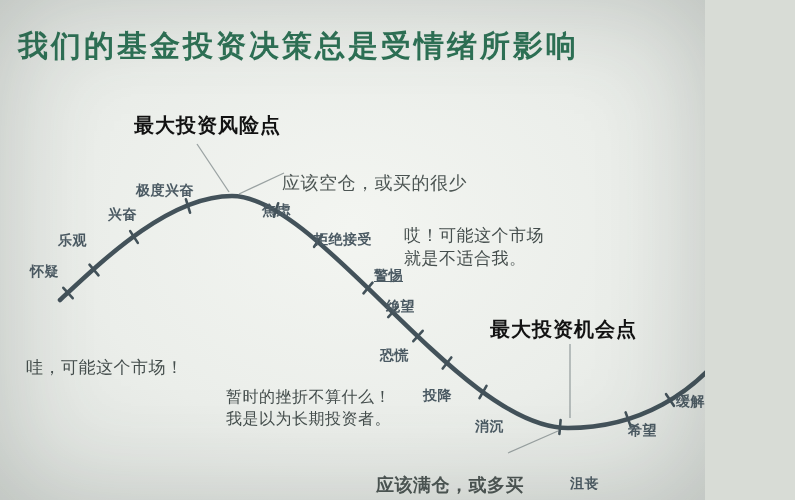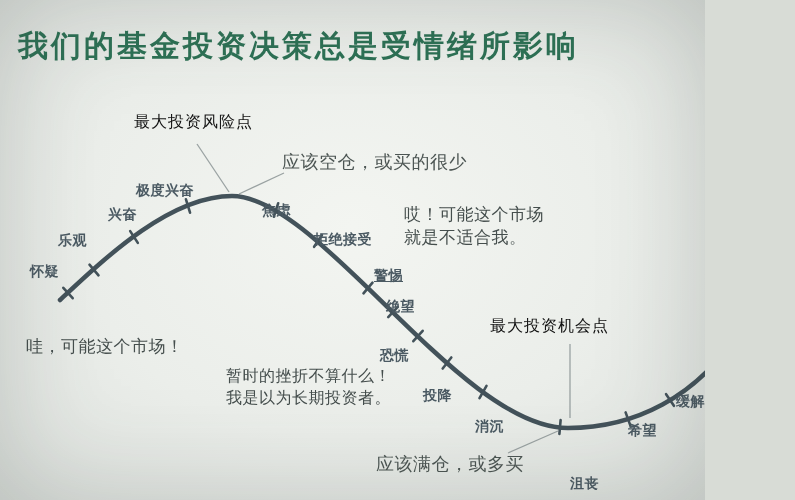--- a/index.html
+++ b/index.html
@@ -20,26 +20,27 @@
     color:#2d7155;
   }
   .curve-svg{position:absolute;left:0;top:0;}
   .em{
     position:absolute;font-size:14px;font-weight:600;color:#4b5a63;
     white-space:nowrap;letter-spacing:0.5px;
   }
   .note{
     position:absolute;font-size:17px;color:#454e4d;white-space:nowrap;
     letter-spacing:0.5px;
+    margin-top:21px;
   }
   .note-lg{font-size:18px;color:#4c5553;}
   .note-2line{line-height:23px;}
   .note-sm{font-size:16px;line-height:22px;}
   .bold-note{
-    position:absolute;font-size:16px;font-weight:normal;color:#121212;
+    position:absolute;font-size:20px;font-weight:bold;color:#121212;
     white-space:nowrap;letter-spacing:1px;text-align:center;
   }
 </style>
 </head>
 <body>
 
 <div class="stage">
 
   <h1 class="title">我们的基金投资决策总是受情绪所影响</h1>
 
@@ -69,21 +70,21 @@
       <line x1="560" y1="420" x2="560" y2="434" transform="rotate(5 560 427)"></line>
       <line x1="628" y1="412" x2="628" y2="426" transform="rotate(-20 628 419)"></line>
       <line x1="670" y1="393" x2="670" y2="407" transform="rotate(-34 670 400)"></line>
       <line x1="713" y1="358" x2="713" y2="372" transform="rotate(-45 713 365)"></line>
     </g>
   </svg>
 
   <div class="bold-note" style="left:134px;top:112px;">最大投资风险点</div>
   <div class="note note-lg" style="left:282px;top:150px;">应该空仓，或买的很少</div>
   <div class="bold-note" style="left:490px;top:316px;">最大投资机会点</div>
-  <div class="note note-lg" style="left:376px;top:452px;">应该满仓，或多买</div>
+  <div class="note note-lg" style="left:376px;top:452px;font-weight:bold;">应该满仓，或多买</div>
 
   <div class="note" style="left:26px;top:335px;">哇，可能这个市场！</div>
   <div class="note note-2line" style="left:404px;top:203px;">
     <div>哎！可能这个市场</div>
     <div>就是不适合我。</div>
   </div>
   <div class="note note-sm" style="left:226px;top:365px;">
     <div>暂时的挫折不算什么！</div>
     <div>我是以为长期投资者。</div>
   </div>

